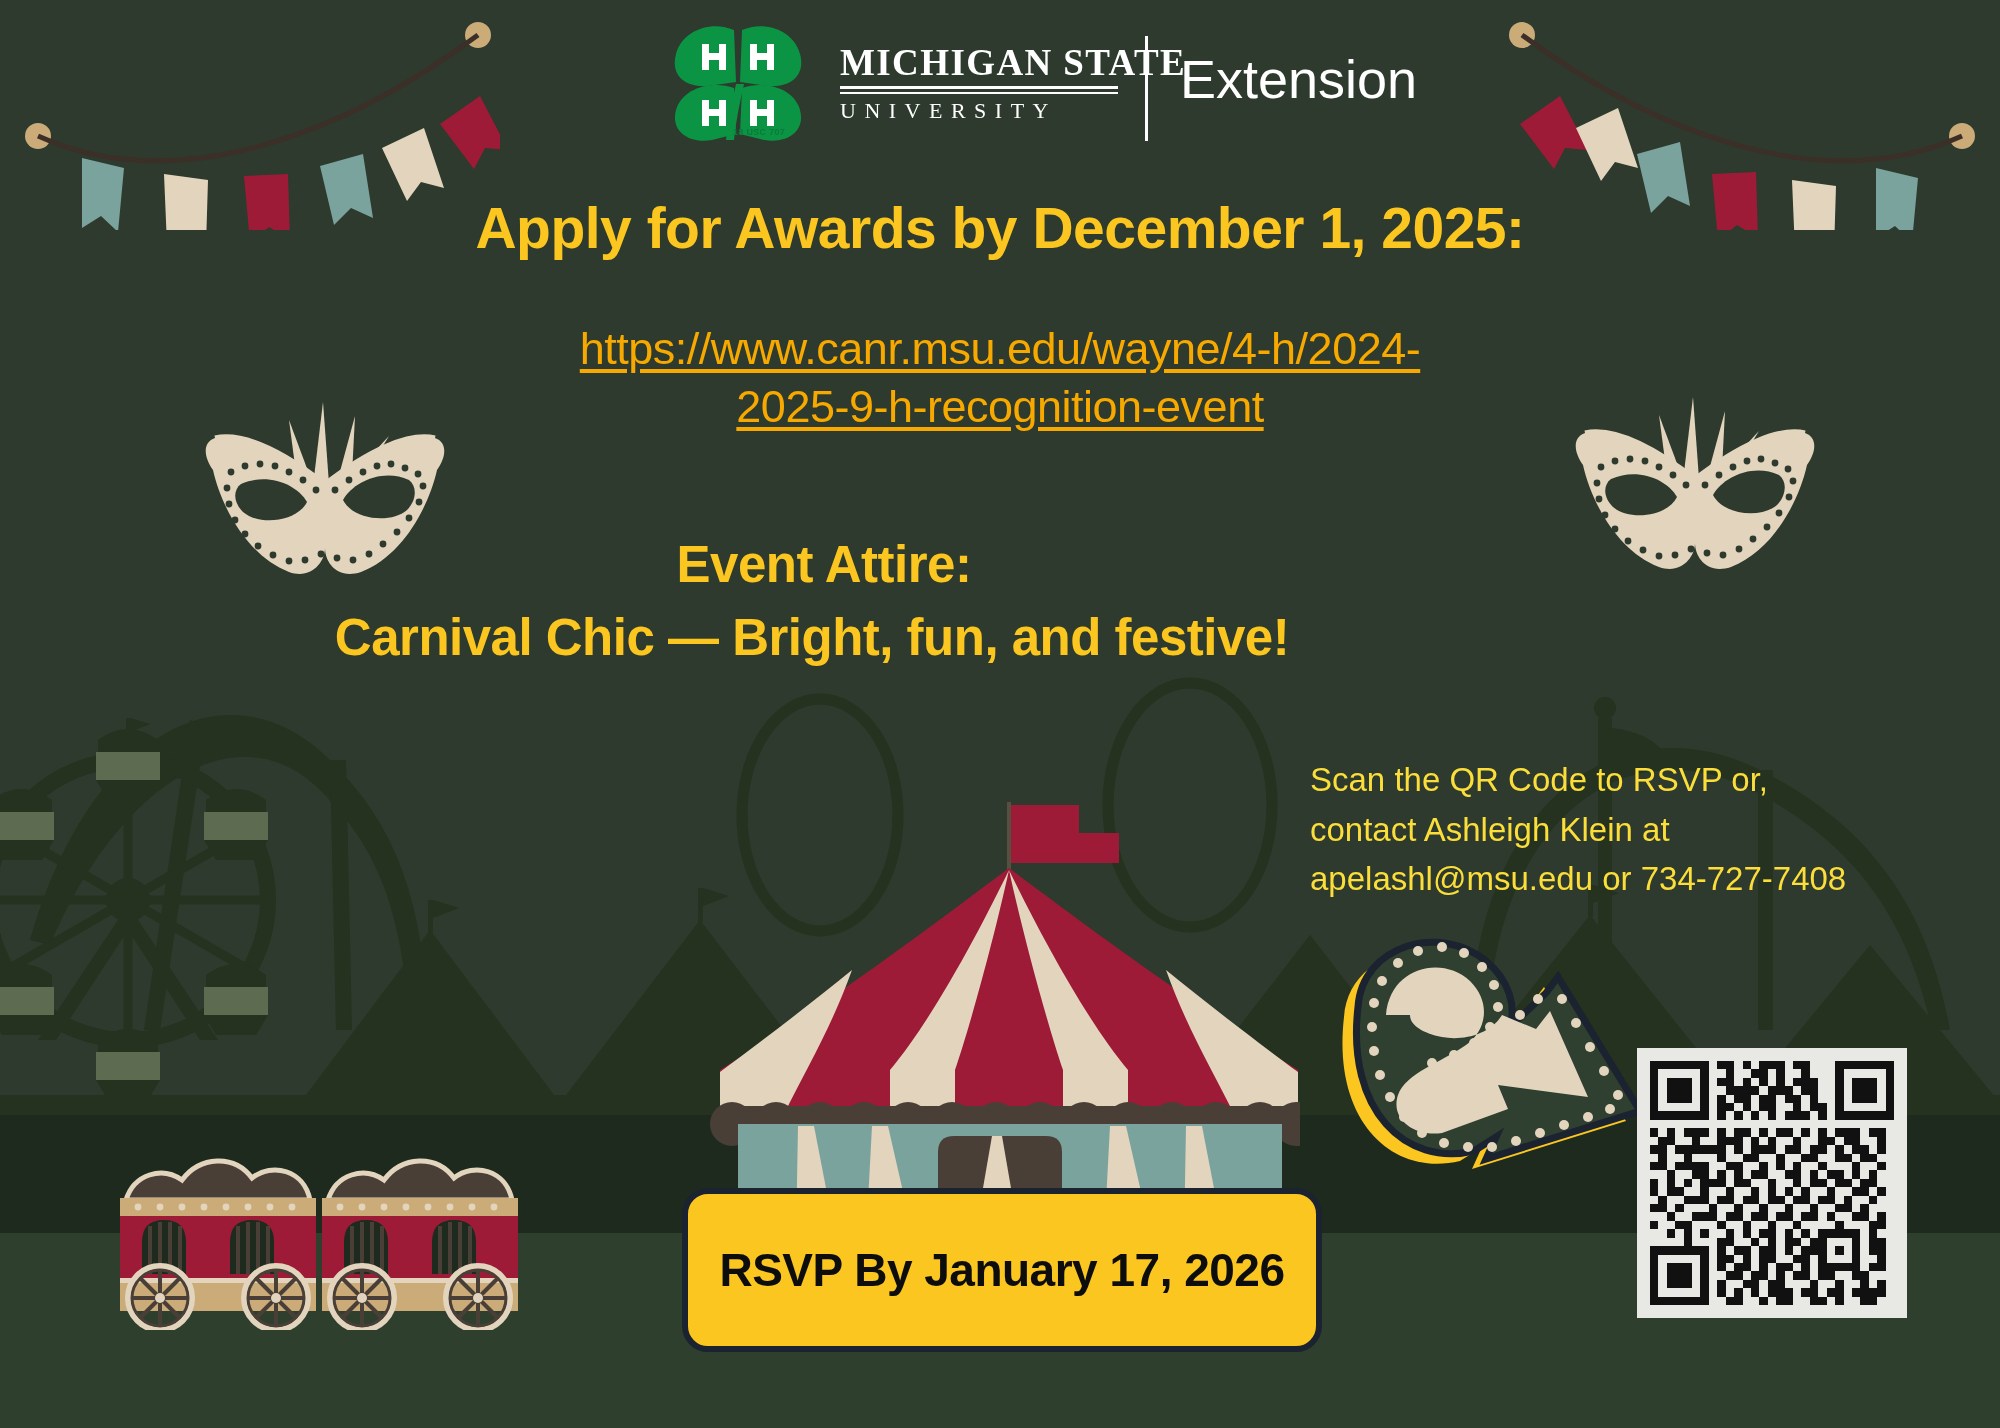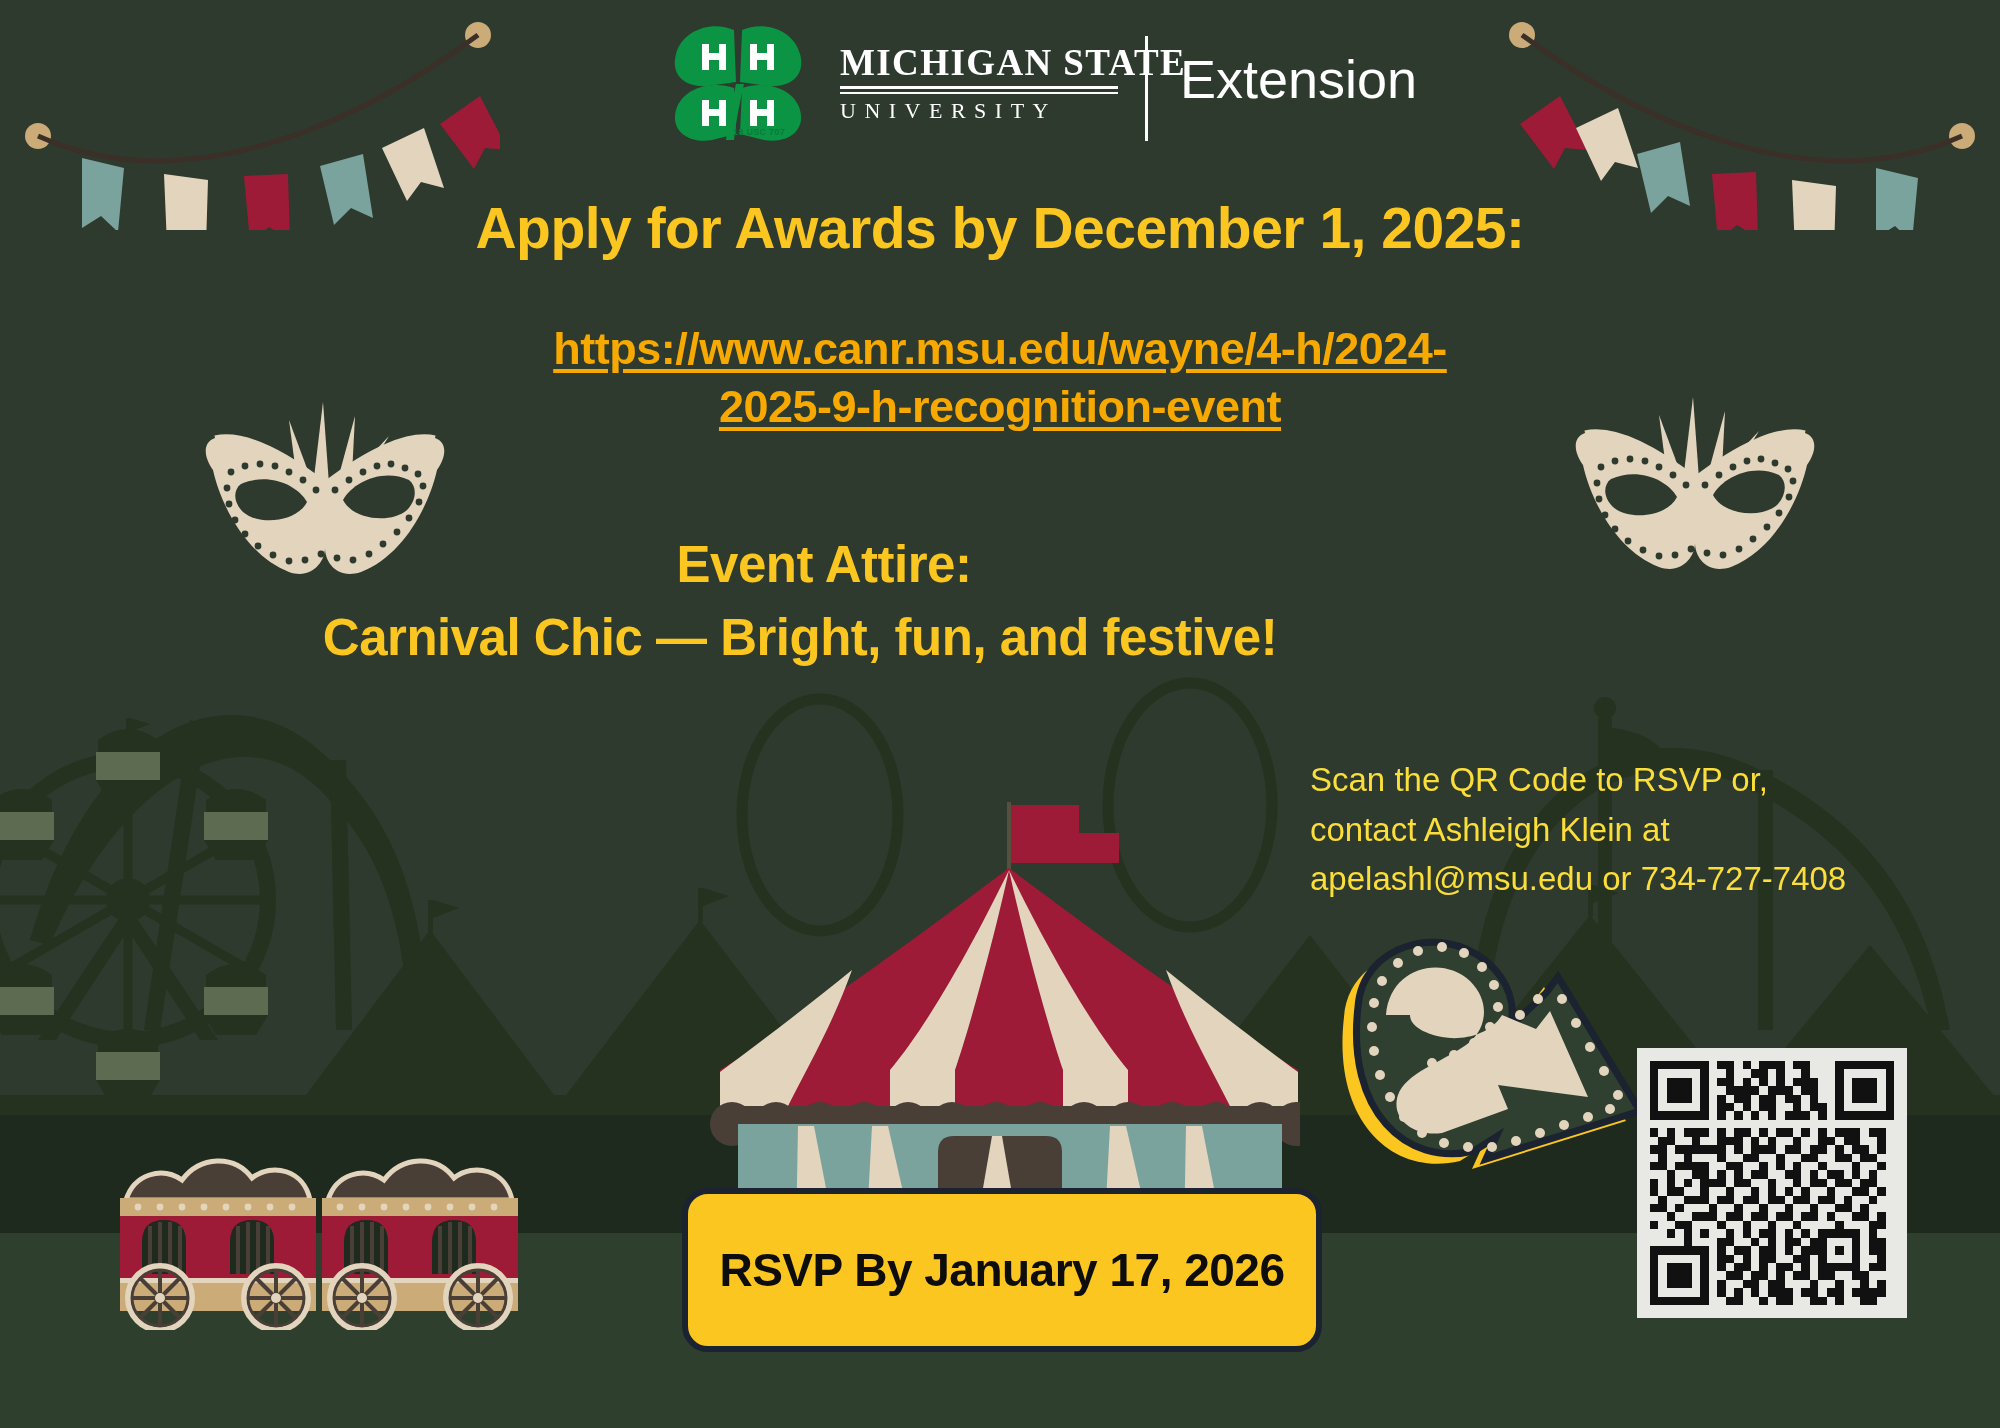--- a/index.html
+++ b/index.html
@@ -28,30 +28,30 @@
   }
 
   
   #headline {
     left:0; top:195px; width:2000px; text-align:center;
     color:#FBC61F;
     font-size:57px; font-weight:bold; letter-spacing:-0.5px;
   }
   #url-block {
     left:0; top:320px; width:2000px; text-align:center;
-    color:#F7A900; font-size:45px; font-weight:bold;
+    color:#F7A900; font-size:45px; font-weight:normal;
     line-height:1.28; letter-spacing:-0.5px;
   }
   #url-block span { text-decoration:underline; text-underline-offset:5px; }
   #attire-label {
     left:0; top:535px; width:1648px; text-align:center;
     color:#FBC61F; font-size:51px; font-weight:bold; letter-spacing:-0.5px;
   }
   #attire-text {
-    left:0; top:608px; width:1600px; text-align:center;
+    left:12px; top:608px; width:1600px; text-align:center;
     color:#FBC61F; font-size:51px; font-weight:bold; letter-spacing:-0.5px;
   }
 
   
   #contact {
     left:1310px; top:755px; width:610px; 
     color:#FBDE3A; font-size:33px; line-height:1.5;
   }
 
   

